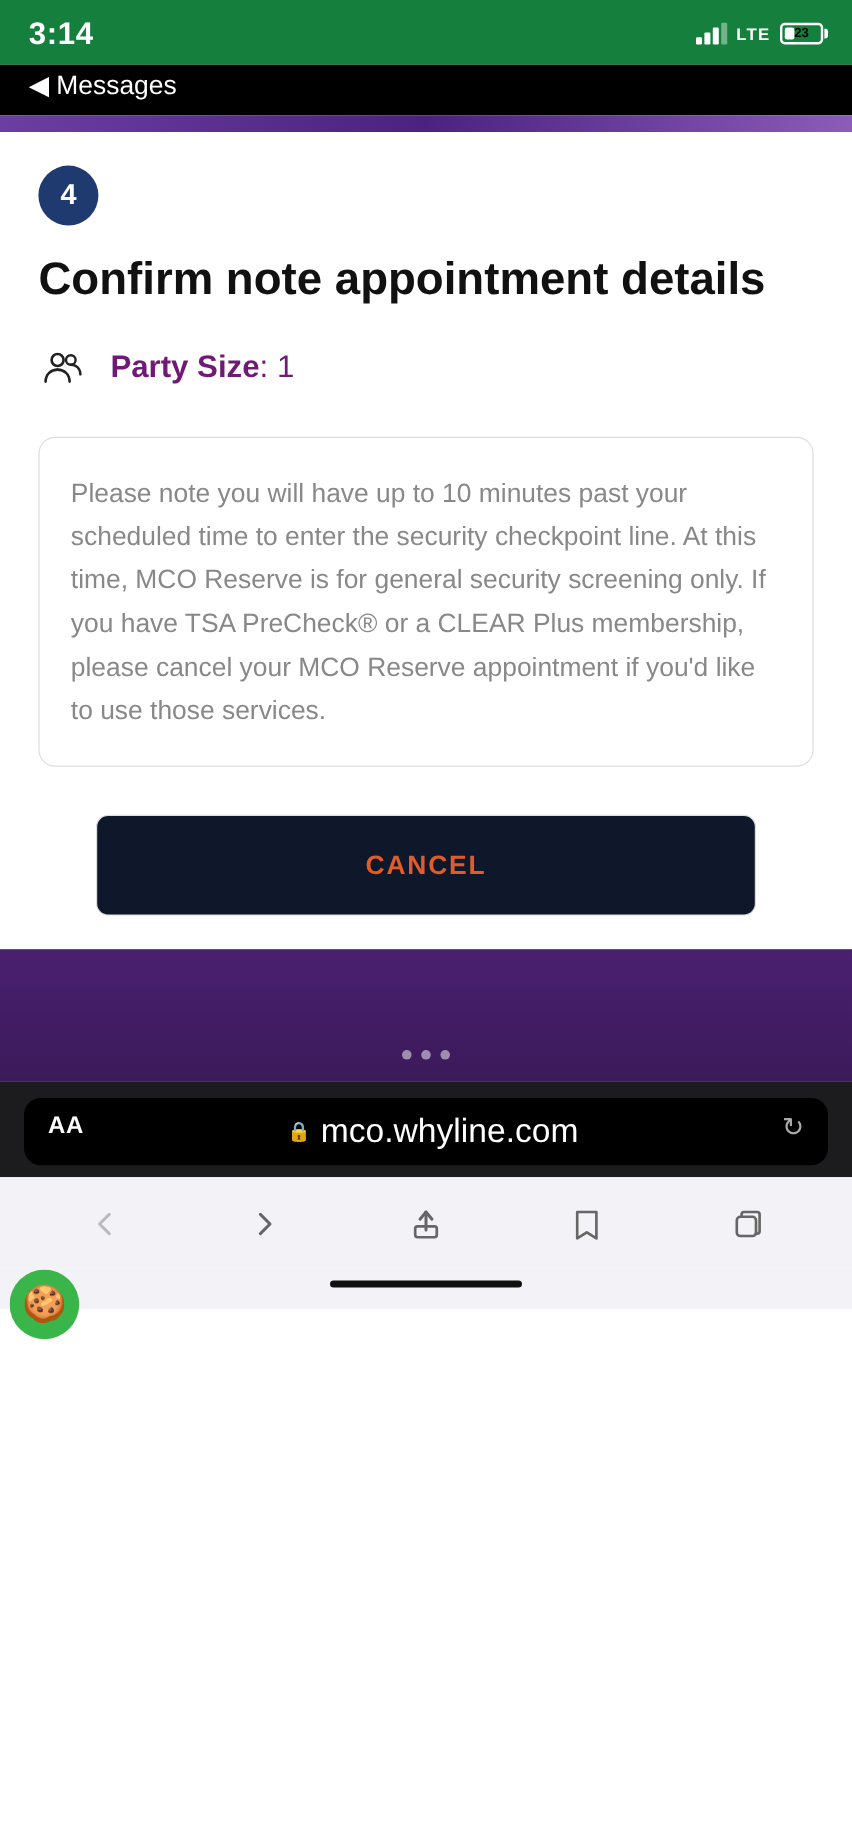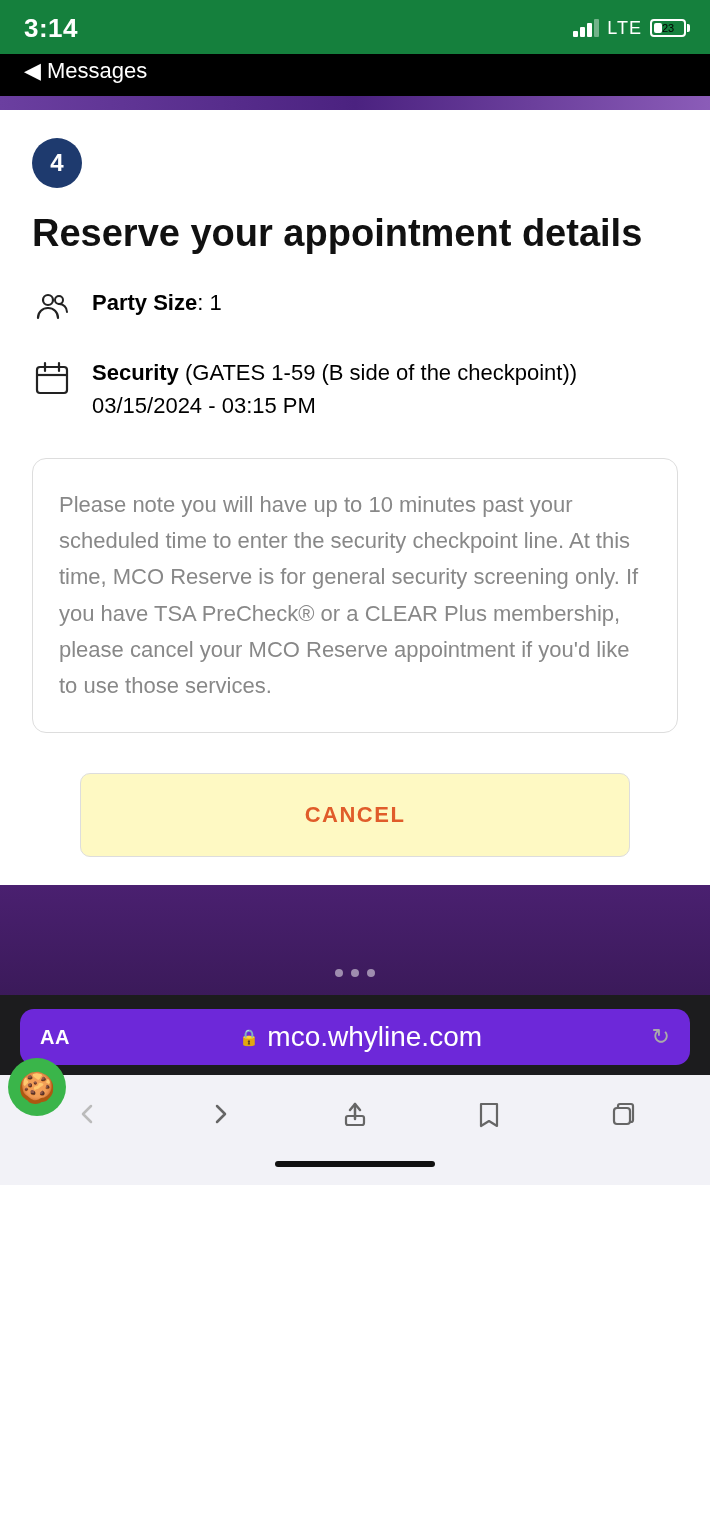--- a/index.html
+++ b/index.html
@@ -39,22 +39,22 @@
       display: flex;
       align-items: flex-end;
       gap: 2px;
     }
     .signal-bar {
       background: #fff;
       border-radius: 1px;
       width: 5px;
     }
     .lte-label {
-      font-size: 18px;
-      font-weight: 400;
+      font-size: 14px;
+      font-weight: 700;
       letter-spacing: 1px;
     }
     .battery-box {
       display: flex;
       align-items: center;
       gap: 2px;
     }
     .battery-icon {
       border: 2px solid #fff;
       border-radius: 4px;
@@ -166,22 +166,22 @@
       display: flex;
       align-items: center;
       justify-content: center;
       margin-top: 2px;
     }
     .detail-icon svg {
       width: 36px;
       height: 36px;
     }
     .detail-text {
-      font-size: 22px;
-      color: #000000;
+      font-size: 26px;
+      color: #701a75;
       line-height: 1.5;
     }
     .detail-text strong {
       font-weight: 700;
     }
 
     
     .note-box {
       border: 1.5px solid #ddd;
       border-radius: 14px;
@@ -207,21 +207,21 @@
       letter-spacing: 1.5px;
       cursor: pointer;
       display: block;
       text-align: center;
       margin-bottom: 18px;
     }
 
     .btn-cancel {
       width: 85%;
       margin: 0 auto;
-      background: #fef9c3;
+      background: #0f172a;
       color: #e05c2a;
       border: 1.5px solid #ddd;
       border-radius: 10px;
       padding: 28px 0;
       font-size: 22px;
       font-weight: 700;
       letter-spacing: 1.5px;
       cursor: pointer;
       display: block;
       text-align: center;
@@ -264,24 +264,23 @@
       background: rgba(255,255,255,0.5);
       border-radius: 50%;
     }
 
     
     .browser-bar {
       background: #1c1c1e;
       padding: 14px 20px 10px;
     }
     .browser-inner {
-      background: #6d28d9;
+      background: #000000;
       border-radius: 14px;
       display: flex;
-      align-items: center;
       padding: 12px 20px;
       gap: 28px;
     }
     .browser-aa {
       color: #fff;
       font-size: 20px;
       font-weight: 600;
       letter-spacing: 0.5px;
     }
     .browser-url-area {
@@ -351,72 +350,56 @@
     <div class="signal-bars">
       <div class="signal-bar" style="height:6px"></div>
       <div class="signal-bar" style="height:10px"></div>
       <div class="signal-bar" style="height:14px"></div>
       <div class="signal-bar" style="height:18px; opacity:0.4"></div>
     </div>
     <span class="lte-label">LTE</span>
     <div class="battery-box">
       <div class="battery-icon">
         <div class="battery-fill"></div>
-        <span class="battery-label" style="font-size:11px;font-weight:400;position:absolute;left:50%;transform:translateX(-50%);color:#000;">23</span>
+        <span class="battery-label" style="font-size:11px;font-weight:700;position:absolute;left:50%;transform:translateX(-50%);color:#000;">23</span>
       </div>
     </div>
   </div>
 </div>
 
 <div class="messages-nav">
   <span class="chevron">◀</span>
   <span>Messages</span>
 </div>
 
 <div class="banner"></div>
 
 <div class="main-content">
 
   <div class="step-header">
     <div class="step-number">4</div>
   </div>
 
-  <h1 class="section-title">Reserve your appointment details</h1>
+  <h1 class="section-title">Confirm note appointment details</h1>
 
   <div class="detail-row">
     <div class="detail-icon">
       <svg viewBox="0 0 36 36" fill="none" xmlns="http://www.w3.org/2000/svg">
         <circle cx="14" cy="10" r="5" stroke="#222" stroke-width="2.2" fill="none"></circle>
         <path d="M4 28c0-6 4.5-10 10-10" stroke="#222" stroke-width="2.2" stroke-linecap="round" fill="none"></path>
         <path d="M14 18c5.5 0 10 4 10 10" stroke="#222" stroke-width="2.2" stroke-linecap="round" fill="none"></path>
         <circle cx="25" cy="10" r="4" stroke="#222" stroke-width="2" fill="none"></circle>
         <path d="M25 14c4.5 0 8 3.2 8 8" stroke="#222" stroke-width="2" stroke-linecap="round" fill="none"></path>
       </svg>
     </div>
     <div class="detail-text">
       <strong>Party Size</strong><span>: </span><span>1</span>
     </div>
   </div>
 
-  <div class="detail-row">
-    <div class="detail-icon">
-      <svg viewBox="0 0 36 36" fill="none" xmlns="http://www.w3.org/2000/svg">
-        <rect x="3" y="7" width="30" height="26" rx="3" stroke="#222" stroke-width="2.2" fill="none"></rect>
-        <line x1="3" y1="15" x2="33" y2="15" stroke="#222" stroke-width="2.2"></line>
-        <line x1="11" y1="3" x2="11" y2="11" stroke="#222" stroke-width="2.2" stroke-linecap="round"></line>
-        <line x1="25" y1="3" x2="25" y2="11" stroke="#222" stroke-width="2.2" stroke-linecap="round"></line>
-      </svg>
-    </div>
-    <div class="detail-text">
-      <strong>Security</strong>
-      <span> </span><span>(GATES 1-59 (B side of the checkpoint))</span>
-      <br>
-      <span>03/15/2024 - 03:15 PM</span>
-    </div>
-  </div>
 
   <div class="note-box">
     <p class="note-text">Please note you will have up to 10 minutes past your scheduled time to enter the security checkpoint line. At this time, MCO Reserve is for general security screening only. If you have TSA PreCheck® or a CLEAR Plus membership, please cancel your MCO Reserve appointment if you'd like to use those services.</p>
   </div>
 
 
   <button class="btn-cancel">CANCEL</button>
 
 </div>
 

